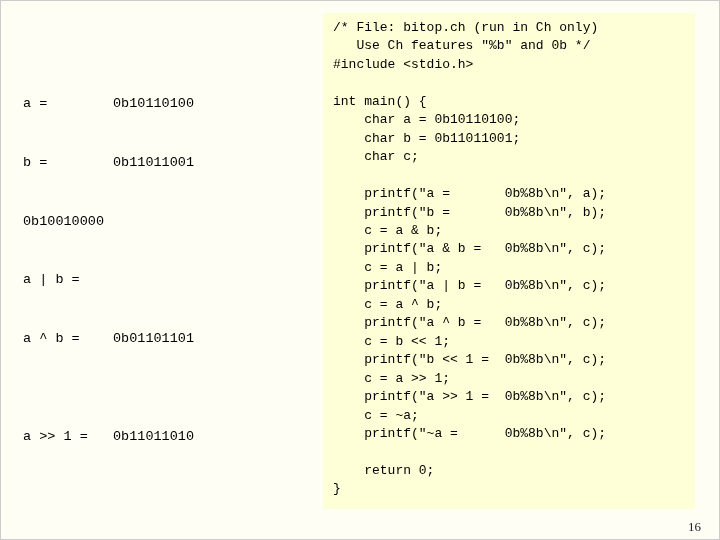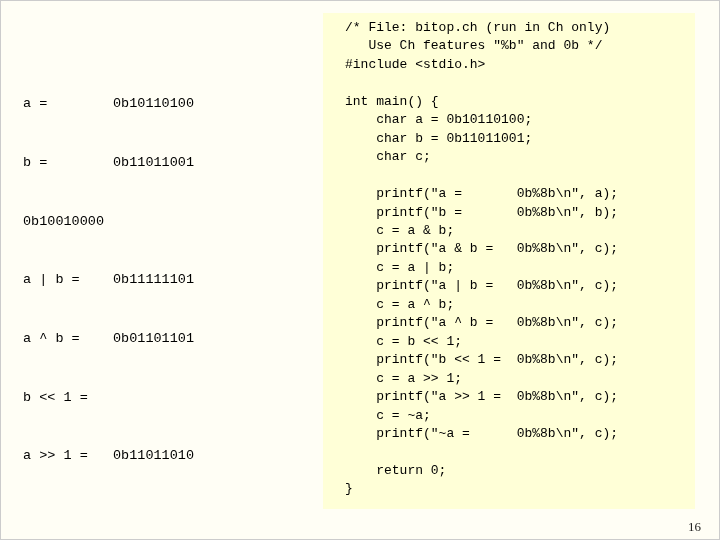--- a/index.html
+++ b/index.html
@@ -43,21 +43,21 @@
   }
   .output-row { display: flex; }
   .out-label { display: inline-block; width: 90px; }
   .out-val { display: inline-block; }
   .code-panel {
     position: absolute;
     left: 322px;
     top: 12px;
     width: 372px;
     background: #ffffd7;
-    padding: 6px 10px 10px 22px;
+    padding: 6px 10px 10px 10px;
     box-sizing: border-box;
     font-family: "Courier New", Courier, monospace;
     font-size: 13px;
     line-height: 1.42;
     white-space: pre;
     color: #000;
   }
   .page-num {
     position: absolute;
     right: 18px;
@@ -70,23 +70,23 @@
 </head>
 <body>
 
 <div class="slide">
 
   <div class="left-col">
     <div class="output-block">
       <div class="output-row"><span class="out-label">a =</span><span class="out-val">0b10110100</span></div>
       <div class="output-row"><span class="out-label">b =</span><span class="out-val">0b11011001</span></div>
       <div class="output-row"><span class="out-val">0b10010000</span></div>
-      <div class="output-row"><span class="out-label">a | b =</span><span class="out-val">0b11111101</span></div>
+      <div class="output-row"><span class="out-label">a | b =</span></div>
       <div class="output-row"><span class="out-label">a ^ b =</span><span class="out-val">0b01101101</span></div>
-      <div class="output-row"><span class="out-label">b &lt;&lt; 1 =</span></div>
+      <div class="output-row"></div>
       <div class="output-row"><span class="out-label">a &gt;&gt; 1 =</span><span class="out-val">0b11011010</span></div>
       
     </div>
   </div>
 
   <div class="code-panel"><span>/* File: bitop.ch (run in Ch only)</span>
 <span>   Use Ch features "%b" and 0b */</span>
 <span>#include &lt;stdio.h&gt;</span>
 <span></span>
 <span>int main() {</span>

